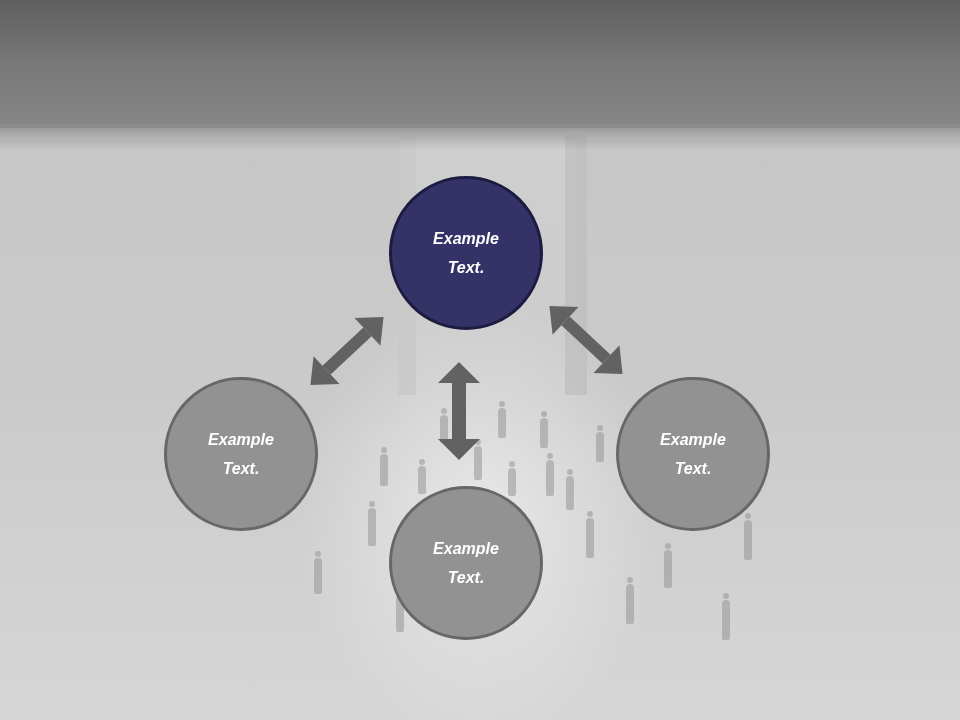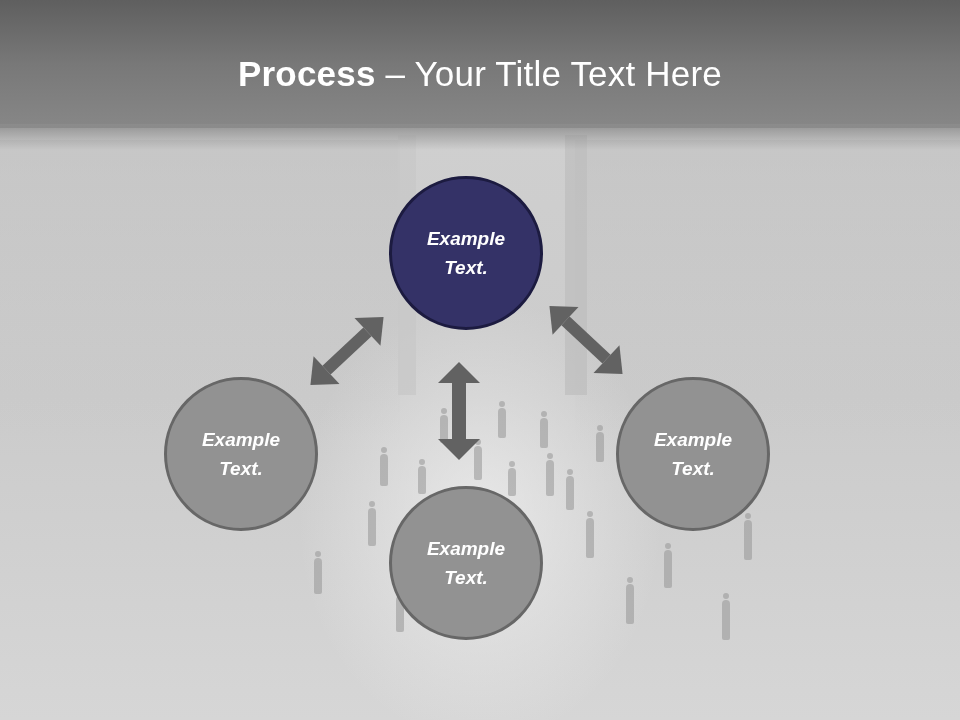--- a/index.html
+++ b/index.html
@@ -41,21 +41,21 @@
     .people { position: absolute; inset: 0; }
     .person { position: absolute; width: 8px; border-radius: 4px 4px 2px 2px; background: rgba(150,150,150,0.55); }
     .person::before {
       content: ""; position: absolute; left: 1px; top: -7px; width: 6px; height: 6px; border-radius: 50%;
       background: rgba(150,150,150,0.55);
     }
     .circle {
       position: absolute; width: 154px; height: 154px; border-radius: 50%;
       box-sizing: border-box; display: flex; flex-direction: column;
       align-items: center; justify-content: center;
-      color: #ffffff; font-style: italic; font-weight: bold; font-size: 19px; line-height: 29px;
+      color: #ffffff; font-style: italic; font-weight: bold; font-size: 16px; line-height: 29px;
       text-align: center; cursor: pointer;
     }
     .circle span { display: block; }
     .circle.primary { background: #343267; border: 3px solid #1c1b40; }
     .circle.secondary { background: #929292; border: 3px solid #676767; }
     .arrows { position: absolute; left: 0; top: 0; width: 960px; height: 720px; pointer-events: none; }
   </style>
 </head>
 <body>
 
@@ -82,23 +82,20 @@
     <div class="person" style="left:314px;top:558px;height:36px;"></div>
     <div class="person" style="left:664px;top:550px;height:38px;"></div>
     <div class="person" style="left:626px;top:584px;height:40px;"></div>
     <div class="person" style="left:722px;top:600px;height:40px;"></div>
     <div class="person" style="left:744px;top:520px;height:40px;"></div>
     <div class="person" style="left:396px;top:596px;height:36px;"></div>
   </div>
 
   <div class="header-band"></div>
   <div class="header-fade"></div>
-  <div class="title">
-    <span class="bold">Process</span><span> – Your Title Text Here</span>
-  </div>
 
   <svg class="arrows" viewBox="0 0 960 720">
     <g fill="#626262">
 
       <g transform="translate(347,351) rotate(-43)">
         <rect x="-28" y="-6" width="56" height="12"></rect>
         <polygon points="-50,0 -28,-19 -28,19"></polygon>
         <polygon points="50,0 28,-19 28,19"></polygon>
       </g>
 

